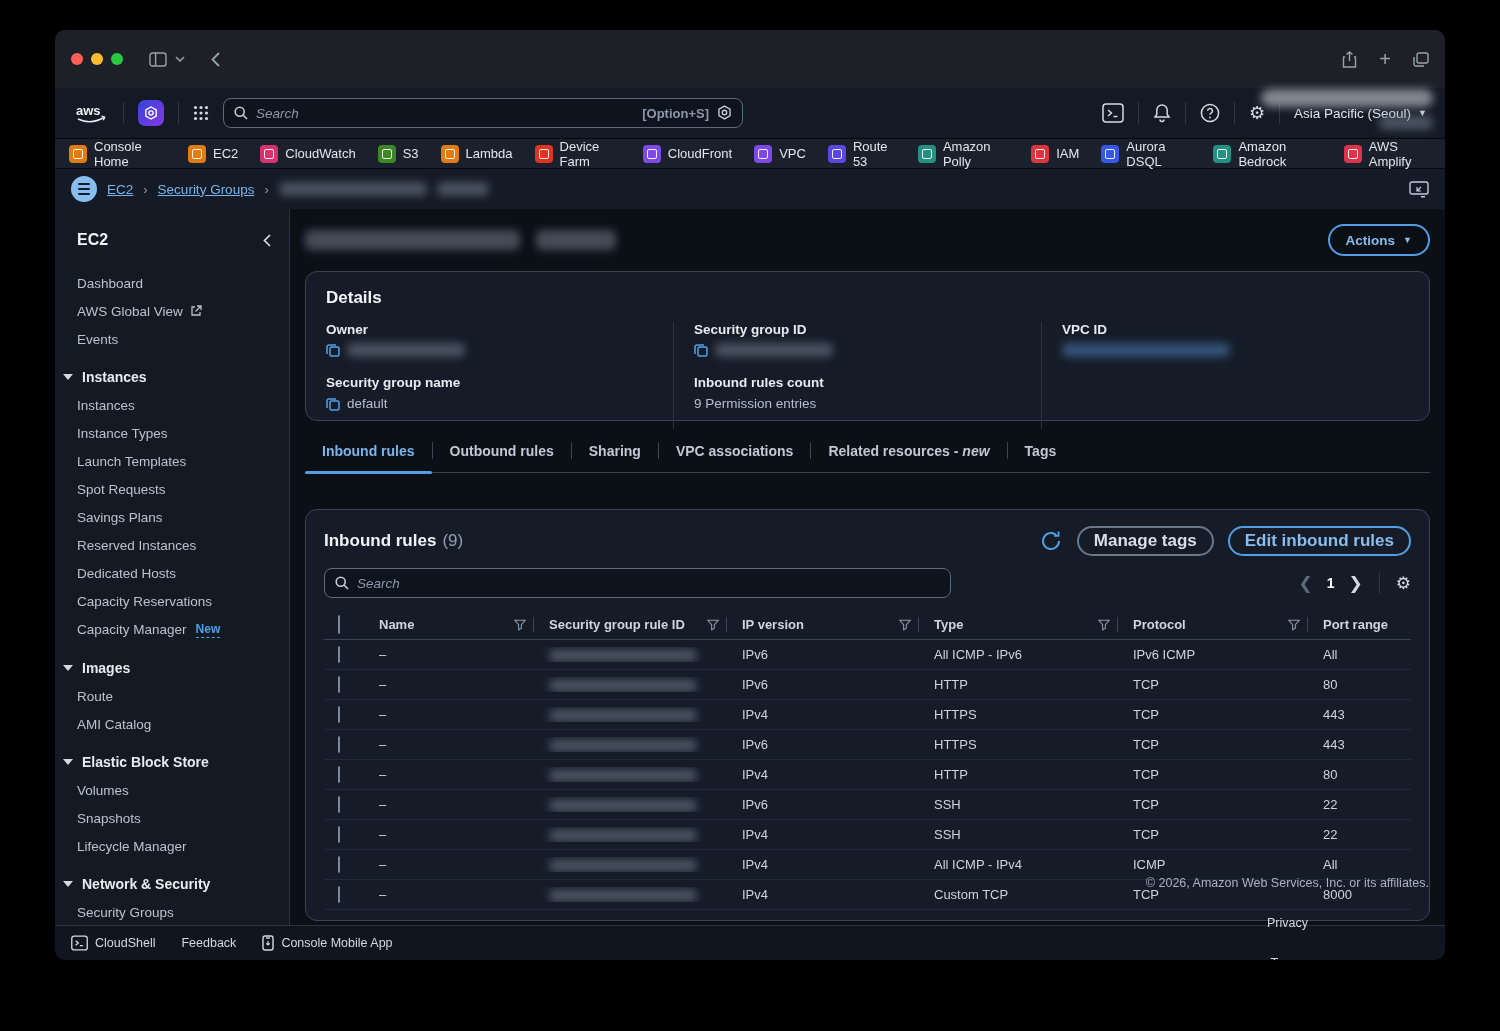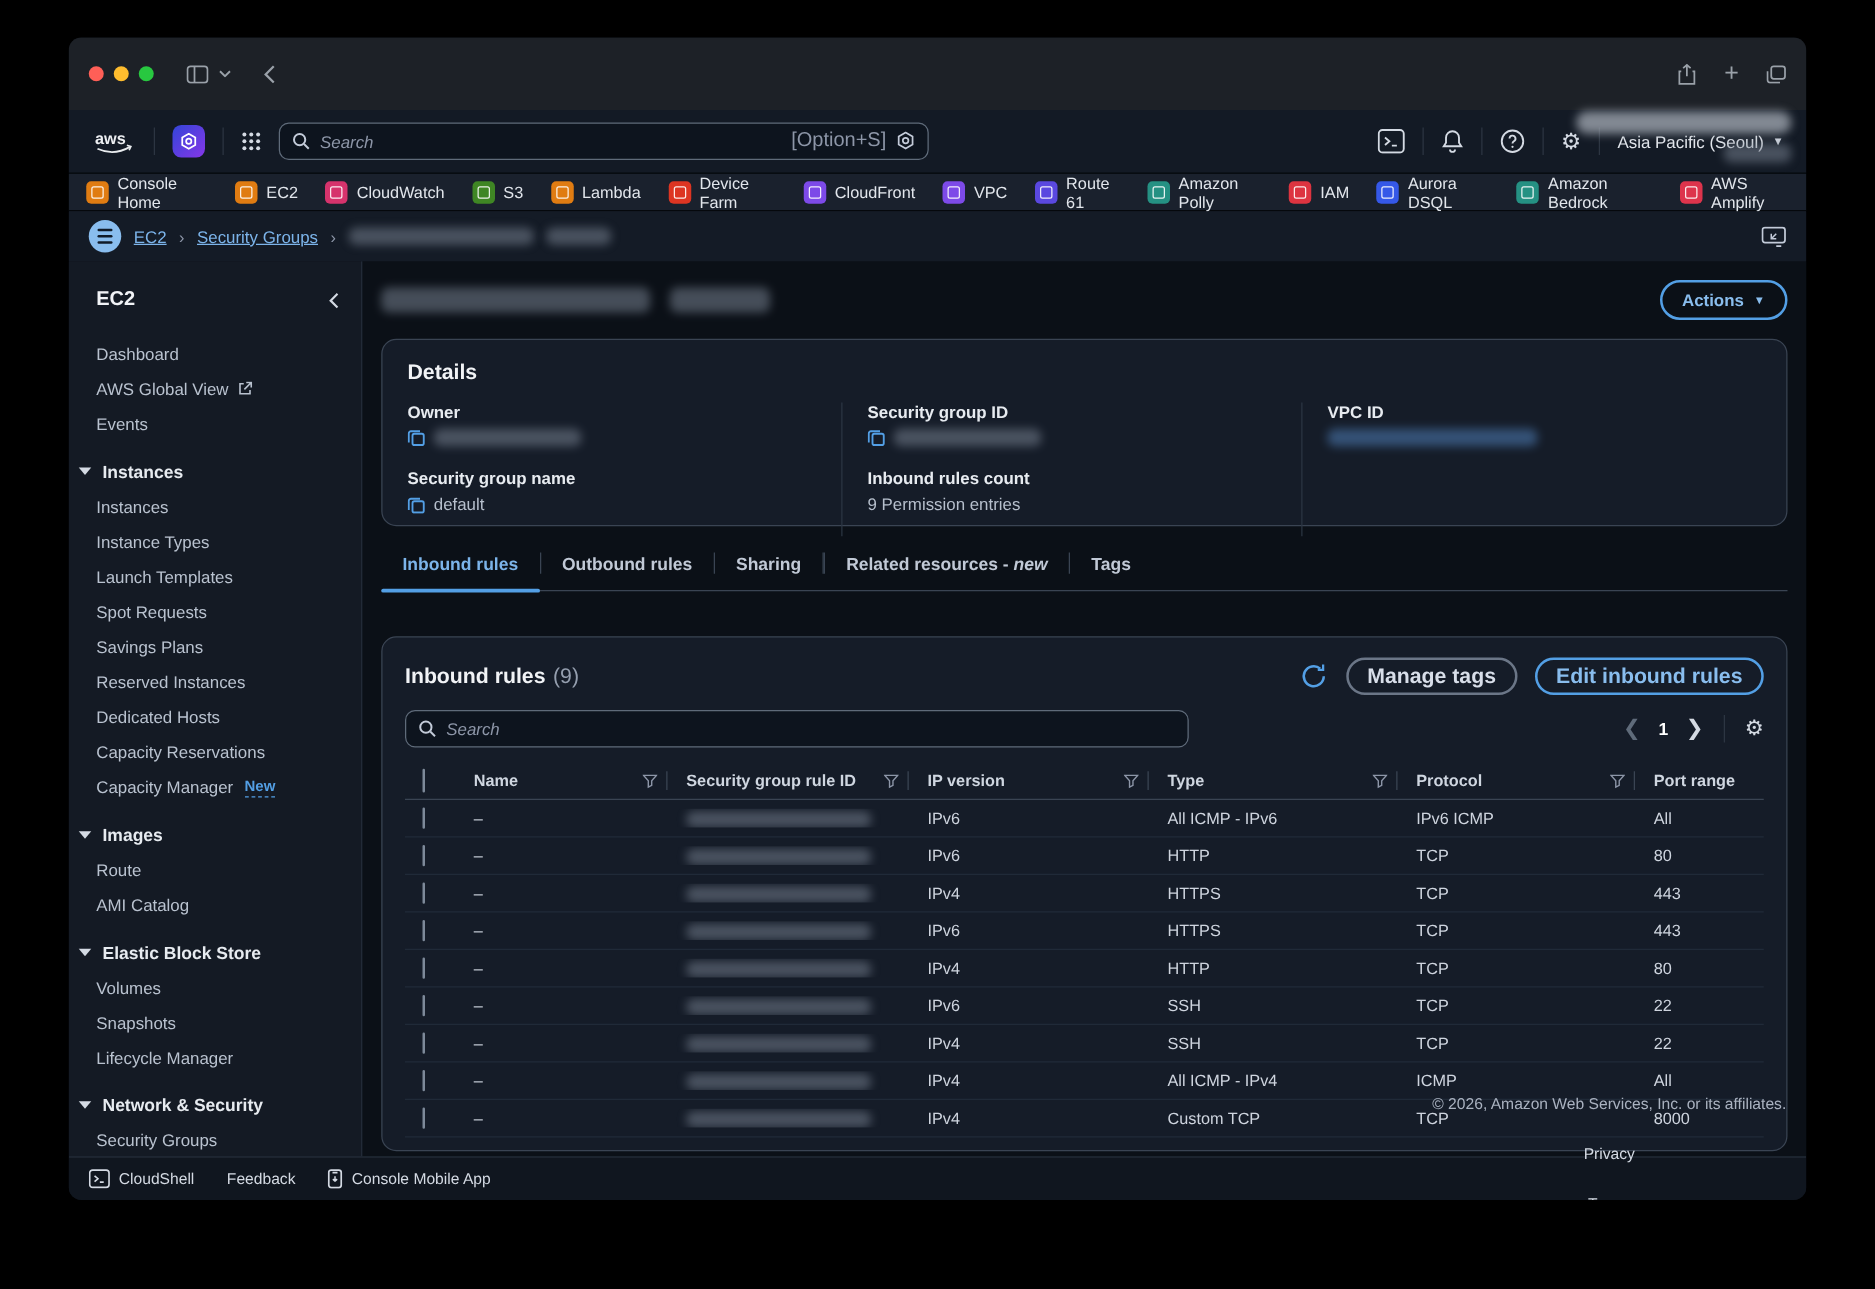--- a/index.html
+++ b/index.html
@@ -25,21 +25,21 @@
   
   .navbar { height:51px; background:#131a25; display:flex; align-items:center; padding:0 18px; position:relative;
     border-bottom:1px solid #05080c; }
   .vdiv { width:1px; height:22px; background:#2c3542; margin:0 14px; flex:none; }
   .qbadge { width:26px; height:26px; border-radius:7px; background:linear-gradient(135deg,#3345d8,#8637e8);
     display:flex; align-items:center; justify-content:center; }
   .navsearch { width:520px; height:30px; border:1px solid #5f6b7a; border-radius:8px; background:#0d141e;
     display:flex; align-items:center; padding:0 10px; gap:8px; margin-left:4px; }
   .navsearch input { flex:1; background:transparent; border:none; outline:none; color:#e2e6ec; font-size:13.5px; font-family:inherit;}
   .navsearch input::placeholder { color:#8d96a8; font-style:italic; }
-  .shortcut { color:#8d96a8; font-size:16px; }
+  .shortcut { color:#8d96a8; font-size:13px;font-weight:bold; }
   .nav-icons { margin-left:auto; display:flex; align-items:center; color:#d4dae3; }
   .region { font-size:13.5px; color:#e2e6ec; display:flex; align-items:center; gap:7px; }
   .caret { font-size:9px; color:#d4dae3; }
 
   
   .favbar { height:30px; background:#1a212d; border-bottom:1px solid #05080c; display:flex; align-items:center; padding:0 14px; gap:22px; }
   .fav { display:flex; align-items:center; gap:7px; color:#e2e6ec; font-size:13px; cursor:default; }
   .fav .sic { width:18px; height:18px; border-radius:4px; position:relative; flex:none; }
   .fav .sic::after { content:""; position:absolute; inset:4px; border:1.3px solid rgba(255,255,255,.9); border-radius:2px; }
 
@@ -276,21 +276,21 @@
       <span class="fav">
         <span class="sic" style="background: rgb(125, 74, 232);"></span>
         <span>CloudFront</span>
       </span>
       <span class="fav">
         <span class="sic" style="background: rgb(125, 74, 232);"></span>
         <span>VPC</span>
       </span>
       <span class="fav">
         <span class="sic" style="background: rgb(90, 72, 224);"></span>
-        <span>Route 61</span>
+        <span>Route 53</span>
       </span>
       <span class="fav">
         <span class="sic" style="background: rgb(37, 145, 131);"></span>
         <span>Amazon Polly</span>
       </span>
       <span class="fav">
         <span class="sic" style="background: rgb(221, 52, 64);"></span>
         <span>IAM</span>
       </span>
       <span class="fav">
@@ -488,20 +488,23 @@
           </div>
           <span class="tabdiv"></span>
           <div class="tab">
             <span>Outbound rules</span>
           </div>
           <span class="tabdiv"></span>
           <div class="tab">
             <span>Sharing</span>
           </div>
           <span class="tabdiv"></span>
+          <div class="tab">
+            <span>VPC associations</span>
+          </div>
           <span class="tabdiv"></span>
           <div class="tab">
             <span>Related resources - </span>
             <em>new</em>
           </div>
           <span class="tabdiv"></span>
           <div class="tab">
             <span>Tags</span>
           </div>
         </div>

